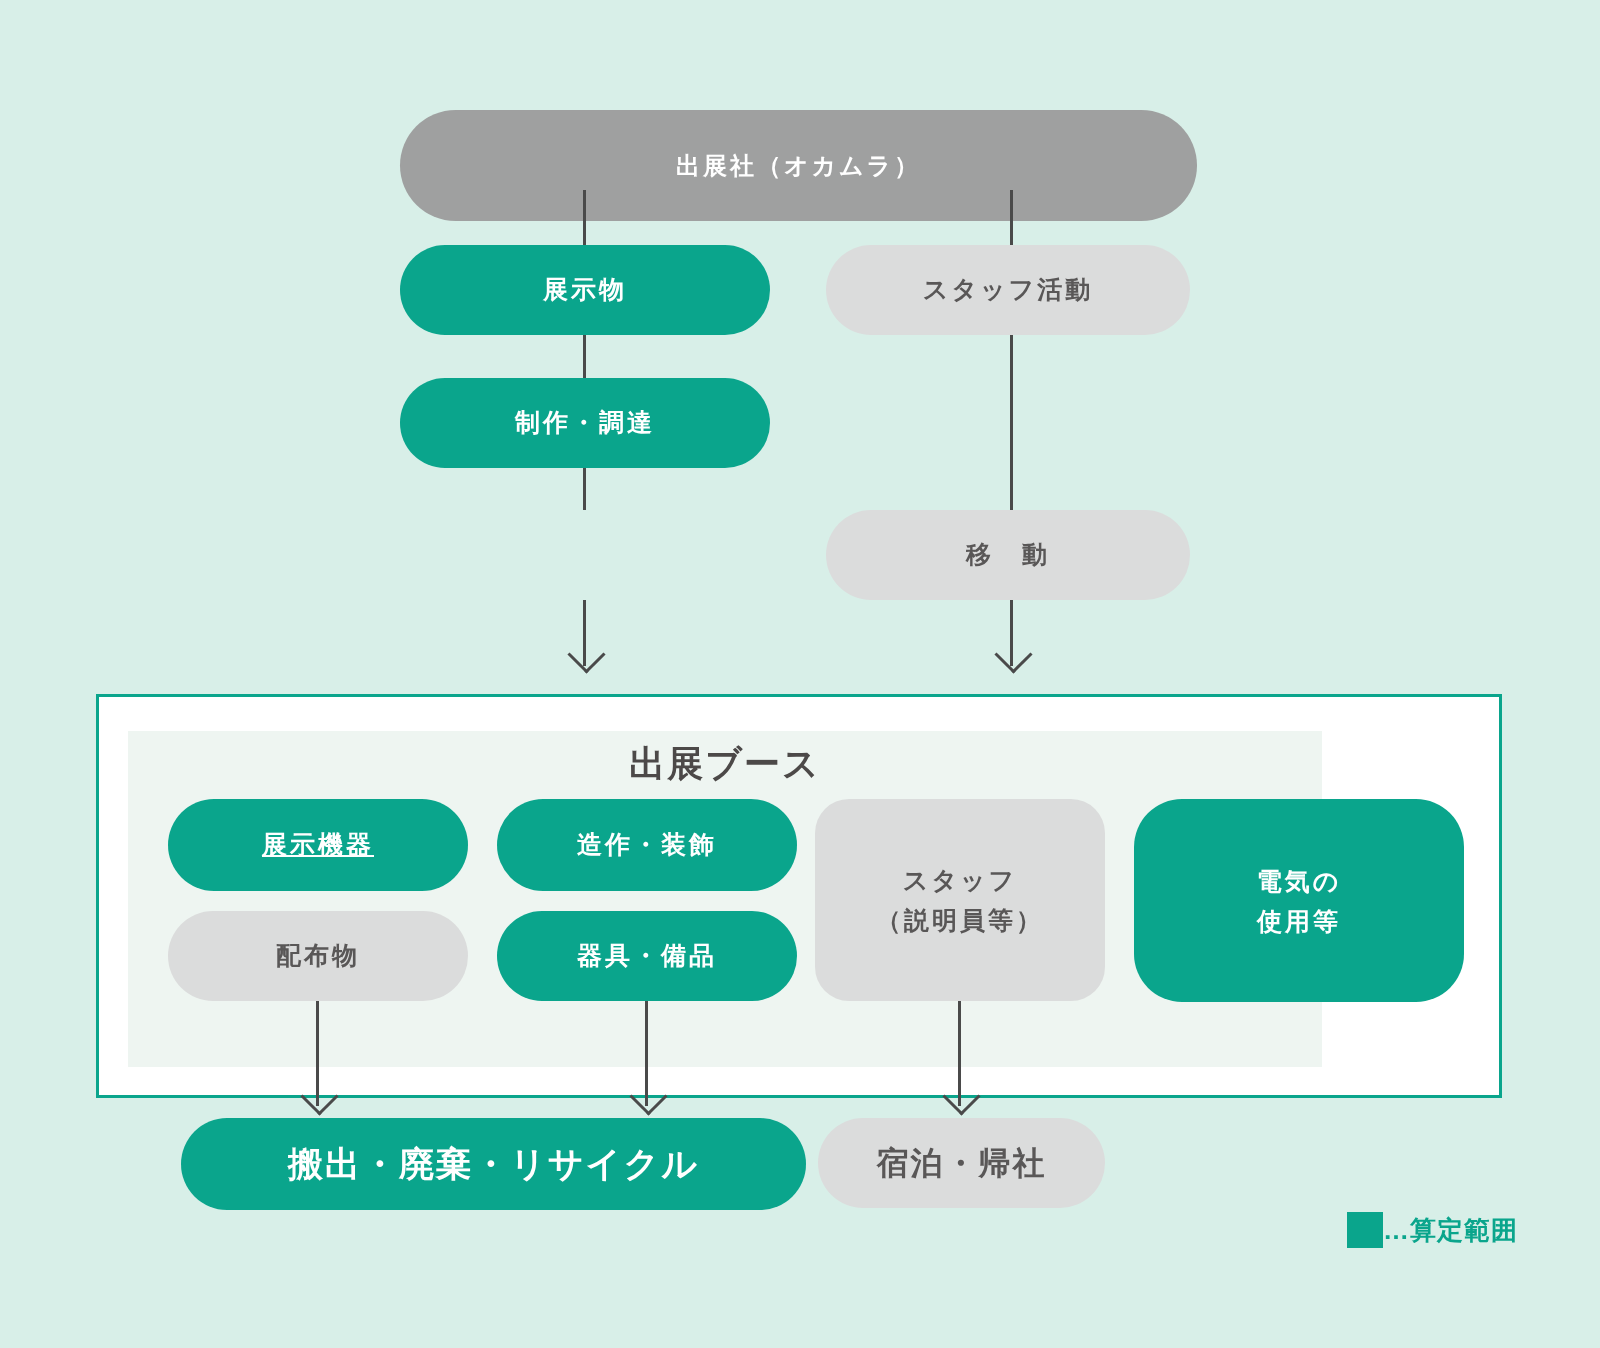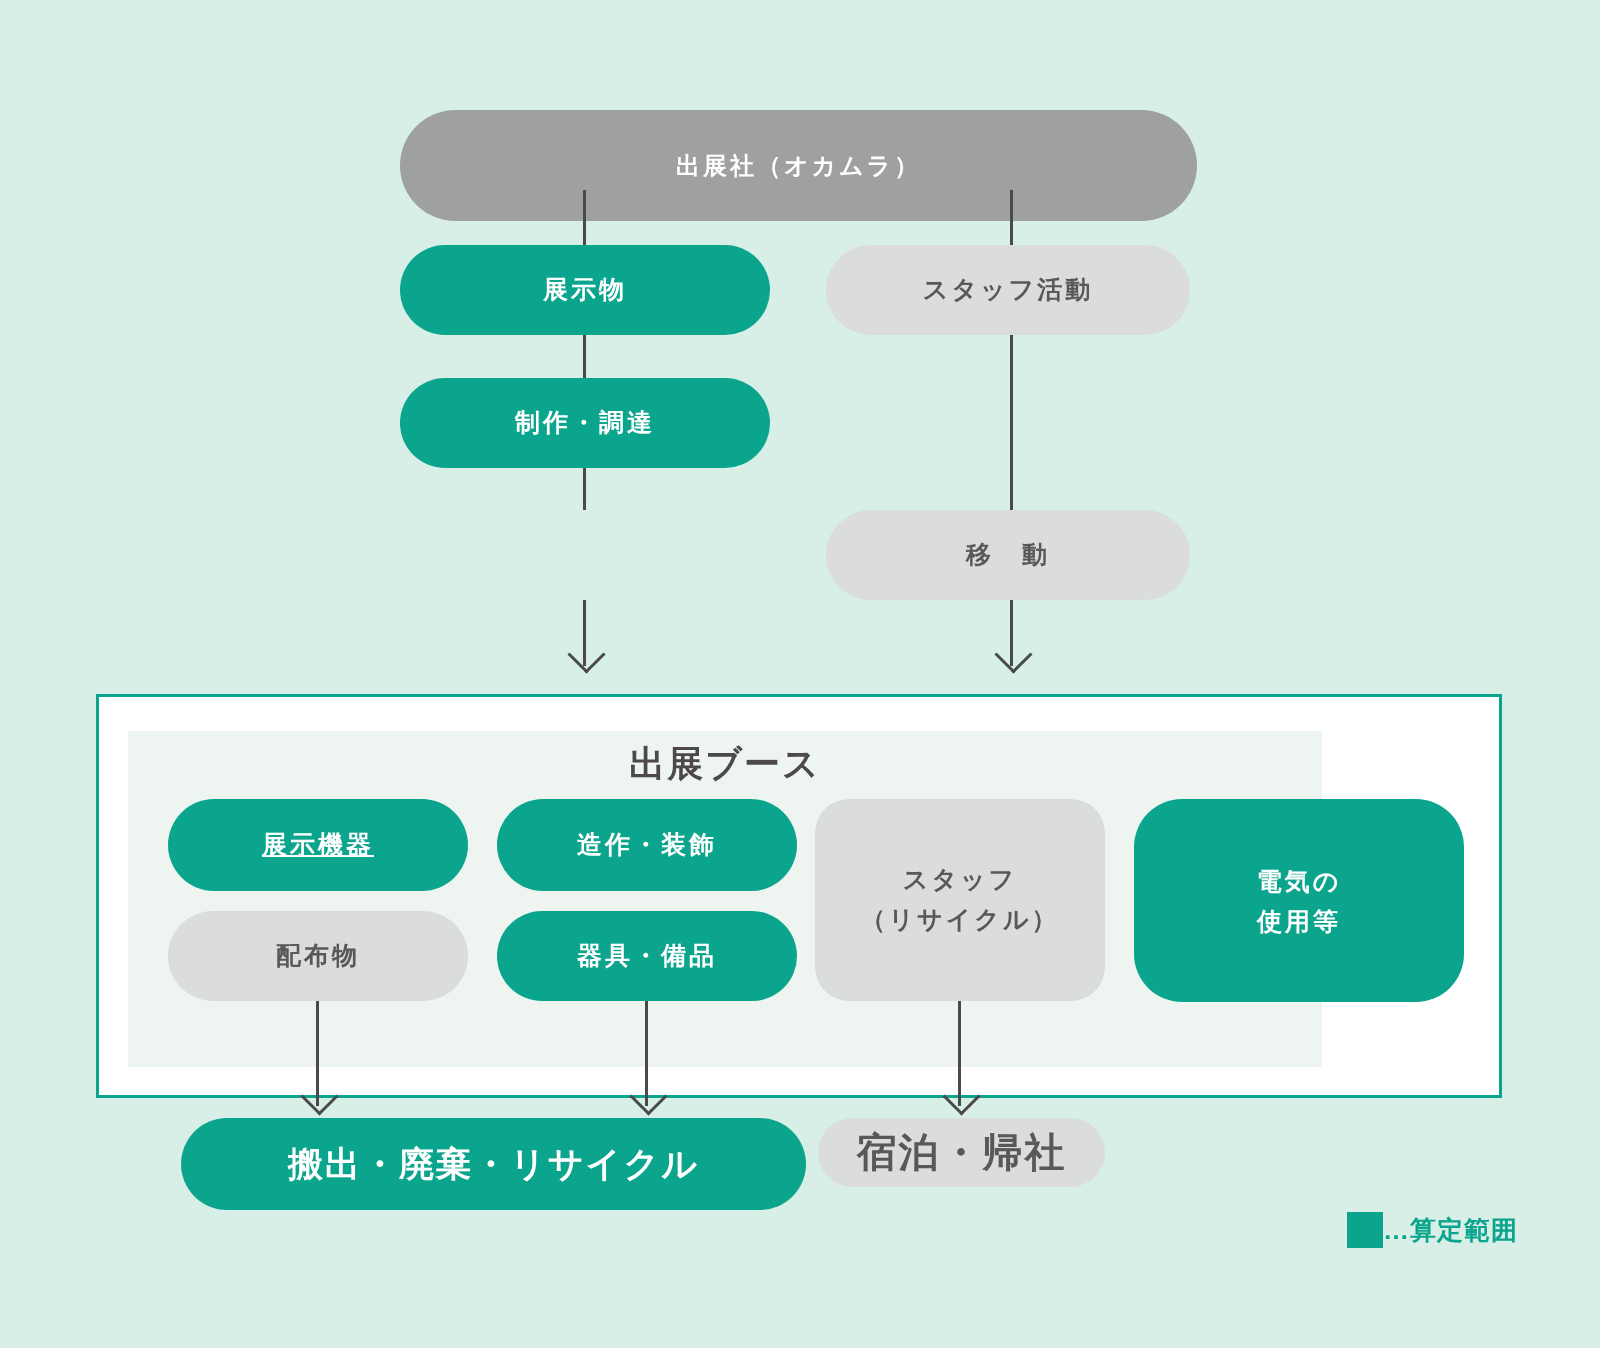--- a/index.html
+++ b/index.html
@@ -29,21 +29,21 @@
     text-align:center;
     white-space:pre-line;
     letter-spacing:3px;
     font-size:25px;
     line-height:1.5;
     box-sizing:border-box;
   }
   .pill{border-radius:999px;}
   .fill-accent{background:var(--accent);color:var(--white-text);}
   .fill-dark{background:var(--gray-node);color:var(--white-text);}
-  .fill-light{background:var(--light-node);color:var(--dark-text);font-family:Liberation Serif, serif;}
+  .fill-light{background:var(--light-node);color:var(--dark-text);}
   .vline{position:absolute;width:3px;background:var(--line);}
   .chev{
     position:absolute;width:24px;height:24px;
     border-right:3px solid var(--line);
     border-bottom:3px solid var(--line);
     transform:rotate(45deg);
   }
   .outer-box{
     position:absolute;left:96px;top:694px;width:1406px;height:404px;
     background:var(--box-fill);
@@ -98,32 +98,32 @@
   <div class="chev" style="left:573px;top:641px;"></div>
   <div class="vline" style="left:1010px;top:600px;height:66px;"></div>
   <div class="chev" style="left:1000px;top:641px;"></div>
 
   <div class="pill fill-accent" style="left:168px;top:799px;width:300px;height:92px;text-decoration:underline;">展示機器</div>
   <div class="pill fill-accent" style="left:497px;top:799px;width:300px;height:92px;">造作・装飾</div>
   <div class="pill fill-accent" style="left:497px;top:911px;width:300px;height:90px;">器具・備品</div>
   <div class="pill fill-light" style="left:168px;top:911px;width:300px;height:90px;">配布物</div>
 
   <div class="rrect fill-light" style="left:815px;top:799px;width:290px;height:202px;border-radius:34px;line-height:1.6;">スタッフ
-（リサイクル）</div>
+（説明員等）</div>
   <div class="rrect fill-accent" style="left:1134px;top:799px;width:330px;height:203px;border-radius:48px;line-height:1.6;">電気の
 使用等</div>
 
   <div class="vline" style="left:316px;top:1001px;height:105px;"></div>
   <div class="chev" style="left:306px;top:1083px;"></div>
   <div class="vline" style="left:645px;top:1001px;height:105px;"></div>
   <div class="chev" style="left:635px;top:1083px;"></div>
   <div class="vline" style="left:958px;top:1001px;height:105px;"></div>
   <div class="chev" style="left:948px;top:1083px;"></div>
 
   <div class="pill fill-accent" style="left:181px;top:1118px;width:625px;height:92px;font-size:35px;letter-spacing:2px;">搬出・廃棄・リサイクル</div>
-  <div class="pill fill-light" style="left:818px;top:1118px;width:287px;height:69px;font-size:40px;letter-spacing:2px;">宿泊・帰社</div>
+  <div class="pill fill-light" style="left:818px;top:1118px;width:287px;height:90px;font-size:32px;letter-spacing:2px;">宿泊・帰社</div>
 
   <div class="legend">
     <span class="legend-swatch"></span>
     <span class="legend-label">…算定範囲</span>
   </div>
 
 </div>
 
 </body></html>

